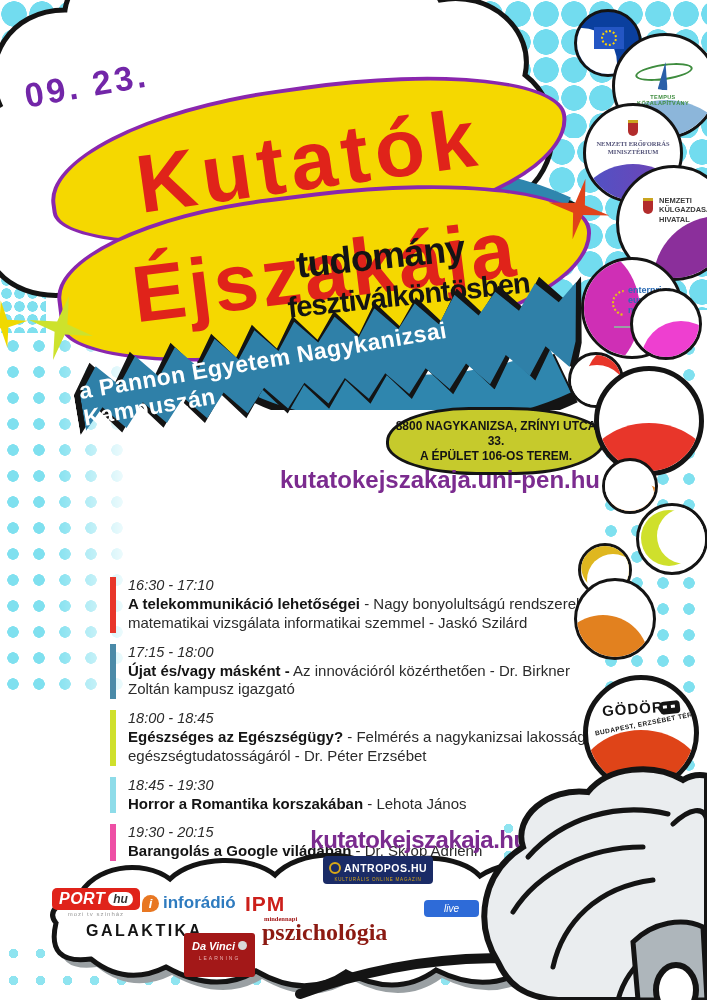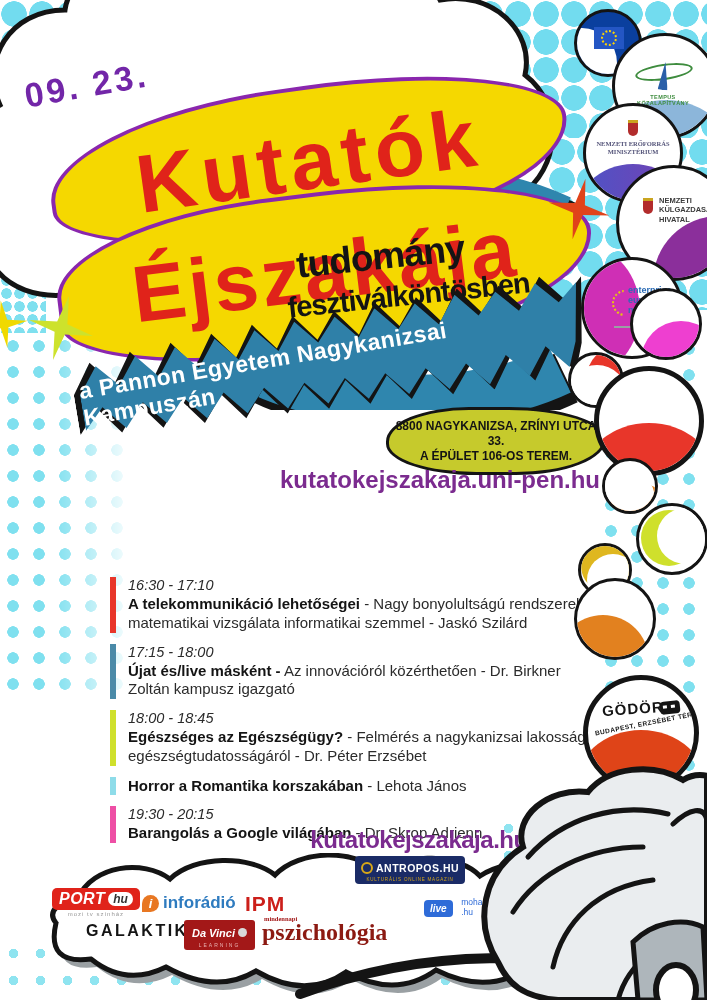--- a/index.html
+++ b/index.html
@@ -76,25 +76,25 @@
   .logo-port-hu{background:#fff;color:#333;font-style:italic;font-weight:bold;font-size:12px;border-radius:8px;padding:0 5px;margin-left:3px;}
   .logo-port-sub{font-size:6px;color:#999;margin-top:1px;letter-spacing:1px;}
   .logo-info-i{display:inline-block;width:17px;height:17px;border-radius:50% 50% 50% 0;background:#e87722;color:#fff;
                font-weight:bold;font-style:italic;text-align:center;line-height:17px;font-size:13px;margin-right:4px;}
   .logo-info-txt{color:#2e7bbf;font-weight:bold;font-size:17px;}
   .logo-ipm{color:#cc1f1a;font-weight:bold;font-size:21px;letter-spacing:1px;}
   .logo-antropos-box{background:#1a2b66;border-radius:4px;padding:2px 6px;text-align:center;}
   .logo-antropos-main{color:#fff;font-weight:bold;font-size:10.5px;letter-spacing:0.5px;}
   .logo-antropos-ring{display:inline-block;width:8px;height:8px;border:2px solid #d8a718;border-radius:50%;vertical-align:middle;margin-right:3px;}
   .logo-antropos-sub{color:#d8a718;font-size:4.5px;letter-spacing:0.8px;margin-top:1px;}
-  .logo-live-box{background:#2e6bd8;border-radius:4px;color:#fff;font-weight:bold;font-style:italic;
-                 font-size:10px;padding:3px 6px;display:inline-block;}
+  .logo-live-box{background:#2e6bd8;border-radius:4px;color:#fff;font-weight:normal;font-style:italic;
+                 font-size:10px;padding:3px 20px;display:inline-block;}
   .logo-moha{display:inline-block;vertical-align:top;margin-left:4px;color:#2e6bd8;font-size:8.5px;line-height:1.15;}
   .logo-galaktika{color:#141414;font-weight:bold;font-size:16px;letter-spacing:2.5px;}
-  .logo-davinci-box{background:#a31818;border-radius:3px;padding:3px 8px 2px;text-align:center;}
+  .logo-davinci-box{background:#a31818;border-radius:3px;padding:3px 8px 16px;text-align:center;margin-top:13px;}
   .logo-davinci-main{color:#fff;font-weight:bold;font-style:italic;font-size:11px;}
   .logo-davinci-dot{display:inline-block;width:9px;height:9px;border-radius:50%;background:#d9d9d9;margin-left:3px;vertical-align:middle;}
   .logo-davinci-sub{color:#e8b0b0;font-size:5px;letter-spacing:2px;margin-top:1px;}
   .logo-pszicho{font-family:"Liberation Serif",serif;}
   .logo-pszicho-sub{font-size:6.5px;color:#a31818;font-weight:bold;margin-left:2px;}
   .logo-pszicho-main{font-size:24px;color:#8c1a12;font-weight:bold;line-height:0.9;}
 </style>
 </head>
 <body>
 
@@ -156,33 +156,34 @@
       <div class="sch-bar" style="background-color: rgb(232, 54, 42);"></div>
       <div>
         <div class="sch-time">16:30 - 17:10</div>
         <div class="sch-line"><span class="sch-title">A telekommunikáció lehetőségei</span><span> - Nagy bonyolultságú rendszerek matematikai vizsgálata informatikai szemmel - Jaskó Szilárd</span></div>
       </div>
     </div>
     <div class="sch-item">
       <div class="sch-bar" style="background-color: rgb(74, 138, 168);"></div>
       <div>
         <div class="sch-time">17:15 - 18:00</div>
-        <div class="sch-line"><span class="sch-title">Újat és/live másként -</span><span> Az innovációról közérthetően - Dr. Birkner Zoltán kampusz igazgató</span></div>
+        <div class="sch-line"><span class="sch-title">Újat és/vagy másként -</span><span> Az innovációról közérthetően - Dr. Birkner Zoltán kampusz igazgató</span></div>
       </div>
     </div>
     <div class="sch-item">
       <div class="sch-bar" style="background-color: rgb(207, 224, 44);"></div>
       <div>
         <div class="sch-time">18:00 - 18:45</div>
         <div class="sch-line"><span class="sch-title">Egészséges az Egészségügy?</span><span> - Felmérés a nagykanizsai lakosság egészségtudatosságáról - Dr. Péter Erzsébet</span></div>
       </div>
     </div>
     <div class="sch-item">
       <div class="sch-bar" style="background-color: rgb(142, 220, 233);"></div>
       <div>
+        <div class="sch-time">18:45 - 19:30</div>
         <div class="sch-line"><span class="sch-title">Horror a Romantika korszakában</span><span> - Lehota János</span></div>
       </div>
     </div>
     <div class="sch-item">
       <div class="sch-bar" style="background-color: rgb(238, 79, 165);"></div>
       <div>
         <div class="sch-time">19:30 - 20:15</div>
         <div class="sch-line"><span class="sch-title">Barangolás a Google világában</span><span> - Dr. Skrop Adrienn</span></div>
       </div>
     </div>
@@ -291,21 +292,21 @@
     <div class="logo-port-sub">mozi tv színház</div>
   </div>
 
   <div class="logo" style="left:142px;top:893px;display:flex;align-items:center;">
     <span class="logo-info-i">i</span>
     <span class="logo-info-txt">inforádió</span>
   </div>
 
   <div class="logo logo-ipm" style="left:245px;top:892px;">IPM</div>
 
-  <div class="logo" style="left:323px;top:856px;margin-left:32px;">
+  <div class="logo" style="left:323px;top:856px;">
     <div class="logo-antropos-box">
       <div><span class="logo-antropos-ring"></span><span class="logo-antropos-main">ANTROPOS.HU</span></div>
       <div class="logo-antropos-sub">KULTURÁLIS ONLINE MAGAZIN</div>
     </div>
   </div>
 
   <div class="logo" style="left:424px;top:898px;">
     <span class="logo-live-box">live</span>
     <span class="logo-moha">
       <div>mohaonline</div>

